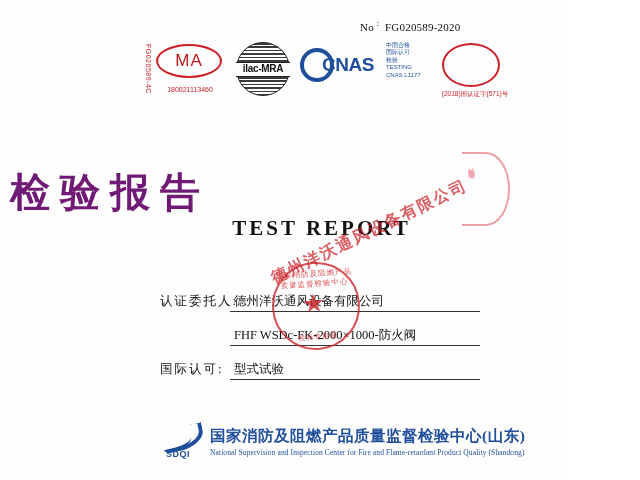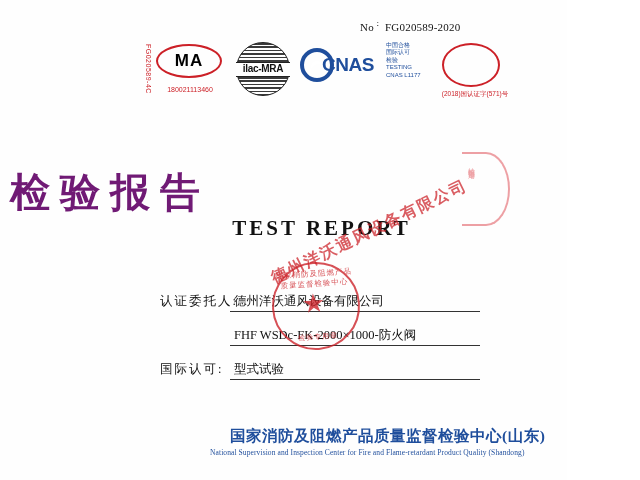--- a/index.html
+++ b/index.html
@@ -83,23 +83,23 @@
     border-radius: 50%;
     box-sizing: border-box;
   }
   .cma .oval-txt {
     position: absolute;
     top: 9px;
     left: 2px;
     width: 66px;
     text-align: center;
     font-family: "Liberation Sans", sans-serif;
-    font-weight: bold;
+    font-weight: normal;
     font-size: 17px;
-    color: #000000;
+    color: #b91c1c;
     letter-spacing: 1px;
   }
   .cma .cma-no {
     position: absolute;
     top: 44px;
     left: 0px;
     width: 72px;
     text-align: center;
     font-family: "Liberation Sans", sans-serif;
     font-size: 7px;
@@ -434,21 +434,20 @@
   .footer-cn {
     position: absolute;
     left: 210px;
     top: 2px;
     font-family: "Liberation Serif", serif;
     font-weight: bold;
     font-size: 15.5px;
     color: #1f4e9c;
     letter-spacing: 0.5px;
     white-space: nowrap;
-    margin-left: 20px;
   }
   .footer-en {
     position: absolute;
     left: 210px;
     top: 24px;
     font-family: "Liberation Serif", serif;
     font-size: 7.5px;
     color: #1f4e9c;
     letter-spacing: 0.1px;
     white-space: nowrap;
@@ -530,17 +529,22 @@
 
   <div class="stamp-round">
     <div class="arc-top">国家消防及阻燃产品质量监督检验中心</div>
     <div class="star">★</div>
     <div class="arc-bottom">检验专用章</div>
   </div>
 
   <div class="stamp-diag">德州洋沃通风设备有限公司</div>
 
   <div class="footer">
+    <div class="footer-logo">
+      <div class="swoosh"></div>
+      <div class="swoosh2"></div>
+      <div class="sdqi">SDQI</div>
+    </div>
     <div class="footer-cn">国家消防及阻燃产品质量监督检验中心(山东)</div>
     <div class="footer-en">National Supervision and Inspection Center for Fire and Flame-retardant Product Quality (Shandong)</div>
   </div>
 
 </div>
 
 </body></html>

